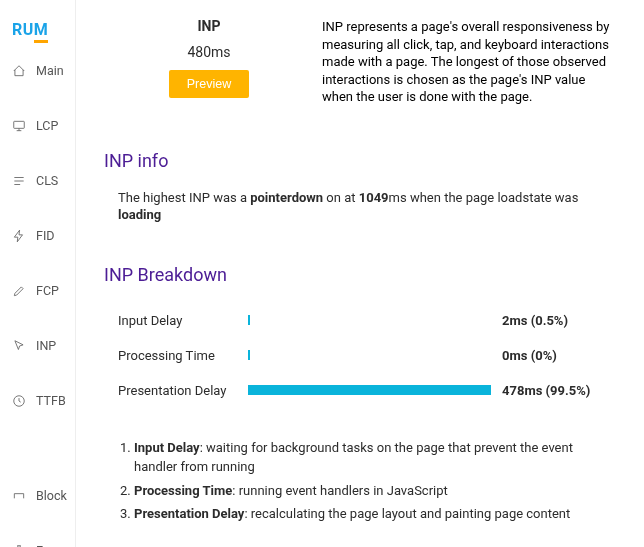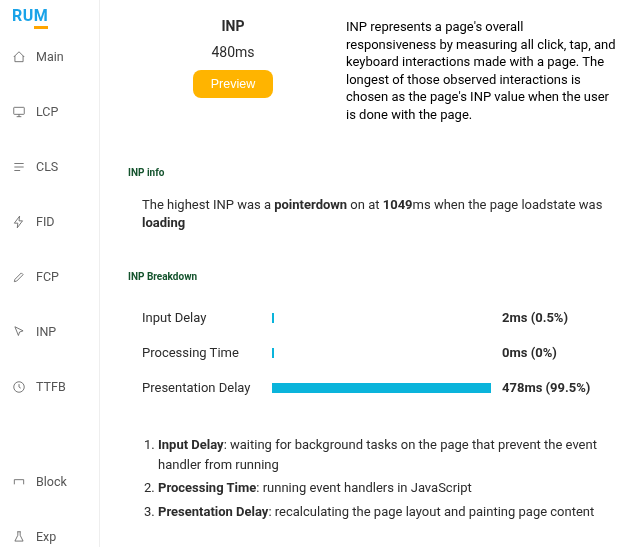--- a/index.html
+++ b/index.html
@@ -1,34 +1,34 @@
 <!DOCTYPE html>
 <html><head>
 <meta charset="utf-8">
 <style>
 *{box-sizing:border-box;margin:0;padding:0}
 body{font-family:-apple-system,BlinkMacSystemFont,"Segoe UI",Roboto,sans-serif;font-size:13px;color:#2c2c2c;background:#fff;width:644px;height:547px;overflow:hidden}
 .app{display:flex;height:100%}
-.sidebar{width:100px;background:#fff;border-right:1px solid #eee;display:flex;flex-direction:column;padding-top:0}
+.sidebar{width:76px;background:#fff;border-right:1px solid #eee;display:flex;flex-direction:column;padding-top:14px}
 .logo{font-size:16px;font-weight:700;padding:6px 12px 14px;letter-spacing:0.5px}
 .logo .r{color:#1aa3e8}
 .logo .u{color:#1aa3e8}
 .logo .m{color:#1aa3e8;border-bottom:3px solid orange;padding-bottom:1px}
 .nav{display:flex;flex-direction:column;gap:20px}
 .nav-item{display:flex;align-items:center;gap:10px;padding:10px 12px;color:#555;cursor:pointer;font-size:12.5px}
 .nav-item .ico{width:14px;height:14px;display:flex;align-items:center;justify-content:center;color:#666;font-size:12px}
 .nav-gap{height:20px}
 .main{flex:1;padding:18px 28px 0 28px;overflow-y:auto}
 .top{display:flex;gap:48px;margin-bottom:44px;align-items:flex-start}
 .top-left{display:flex;flex-direction:column;align-items:center;gap:10px;min-width:170px;padding-left:40px}
 .metric-name{font-weight:700;font-size:14px}
 .metric-val{font-size:14px}
-.rating{background:#ffb400;color:#fff;padding:7px 18px;border-radius:8px;border:none;font-size:12.5px;cursor:pointer}
+.rating{background:#ffb400;color:#fff;padding:7px 18px;border-radius:2px;border:none;font-size:12.5px;cursor:pointer}
 .top-right{font-size:13px;line-height:1.35;color:#000000;flex:1}
-.section-h{font-weight:700;font-size:10px;margin-bottom:18px;color:#14532d}
+.section-h{font-weight:400;font-size:18px;margin-bottom:18px;color:#4c1d95}
 .info-block{margin-bottom:40px}
 .info-text{padding-left:14px;font-size:13px;line-height:1.35}
 .info-text b{font-weight:700}
 .breakdown{margin-bottom:30px}
 .bd-row{display:flex;align-items:center;padding:10px 14px;gap:10px}
 .bd-label{width:120px;font-size:13px}
 .bd-bar{flex:1;height:10px;position:relative}
 .bd-bar-fill{height:10px;background:#0ab4db}
 .bd-val{font-weight:700;font-size:13px;text-align:left;min-width:100px}
 ol{padding-left:30px;font-size:13px;line-height:1.5}

